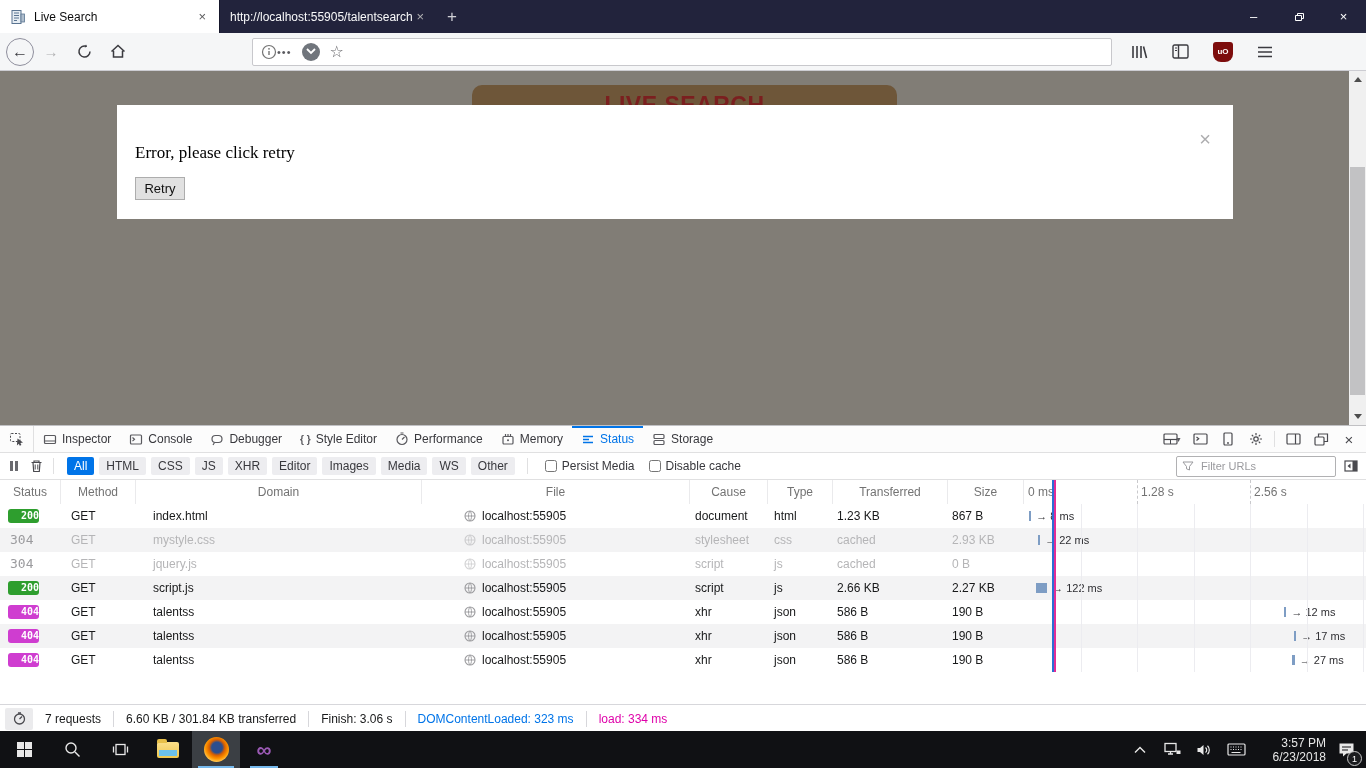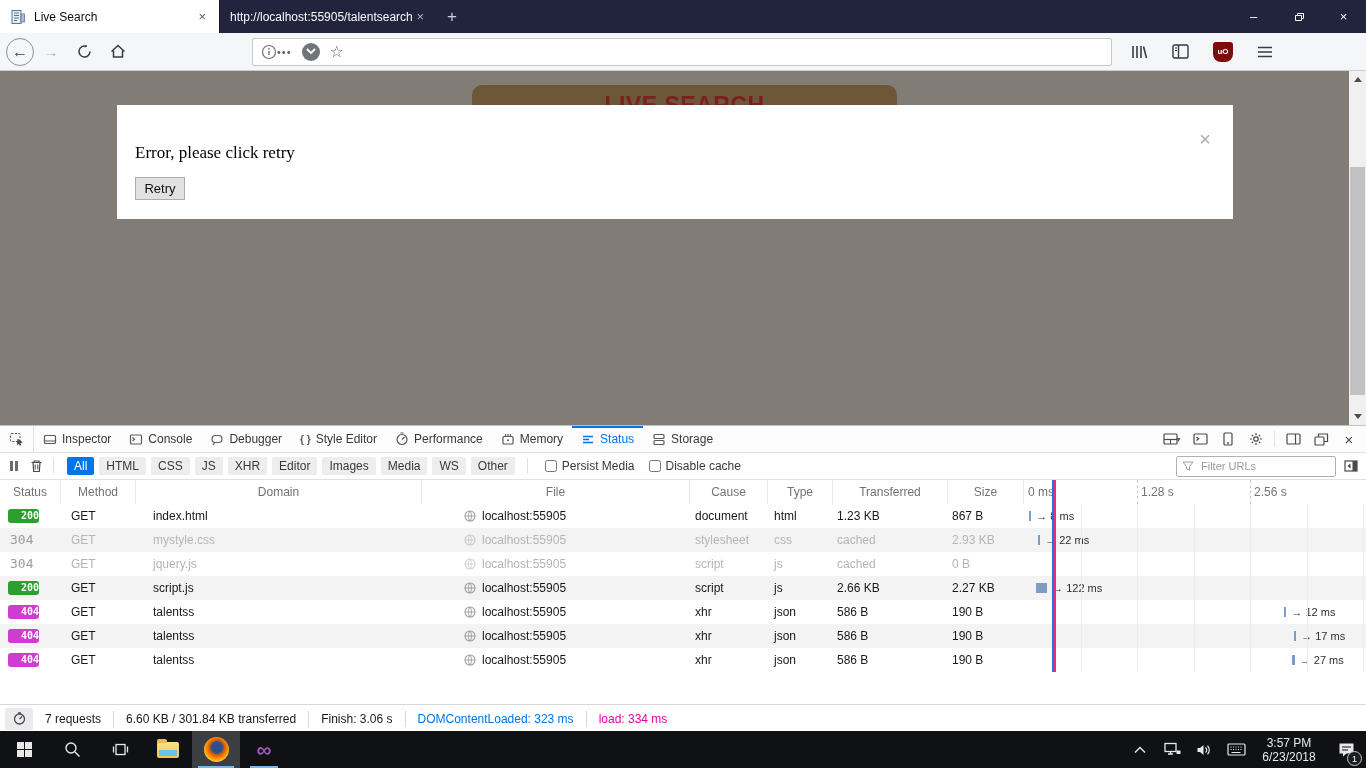--- a/index.html
+++ b/index.html
@@ -112,21 +112,21 @@
   .tb-underline { position:absolute; left:6px; right:6px; bottom:0; height:2px; background:#76b9ed; }
   .win-grid { display:grid; grid-template-columns:7px 7px; grid-template-rows:7px 7px; gap:1px; }
   .win-grid i { background:#e8e8e8; }
   .folder { position:relative; width:22px; height:16px; background:linear-gradient(#fbdf8a,#f0c84e); border-radius:2px; }
   .folder:before { content:""; position:absolute; left:0; top:-3px; width:10px; height:4px; background:#e8c049; border-radius:2px 2px 0 0; }
   .folder:after { content:""; position:absolute; left:2px; bottom:2px; right:2px; height:6px; background:#6cc1ea; }
   .ff-logo { width:25px; height:25px; border-radius:50%; background:radial-gradient(circle at 52% 42%, #2c4e8e 0 27%, #d95f00 40%, #ff9500 58%, #ffc24a 72%, #e66000 100%); }
   .vs-logo { font-size:21px; font-weight:bold; color:#9b5ab5; line-height:1; }
   .tray { margin-left:auto; display:flex; align-items:center; }
   .tray-ico { width:32px; display:flex; align-items:center; justify-content:center; }
-  .clock { width:74px; text-align:center; font-size:12px; line-height:14px; }
+  .clock { width:74px; text-align:right; font-size:12px; line-height:14px; }
   .notif { position:relative; width:40px; display:flex; align-items:center; justify-content:center; height:100%; }
   .notif-badge { position:absolute; right:4px; bottom:2px; width:15px; height:15px; border-radius:50%; background:#1b1c1f; border:1px solid #c9c9c9; color:#fff; font-size:9px; display:flex; align-items:center; justify-content:center; }
   svg.ic { display:block; }
 </style>
 </head>
 <body>
 
 <div id="screen">
 
   <div class="titlebar">

